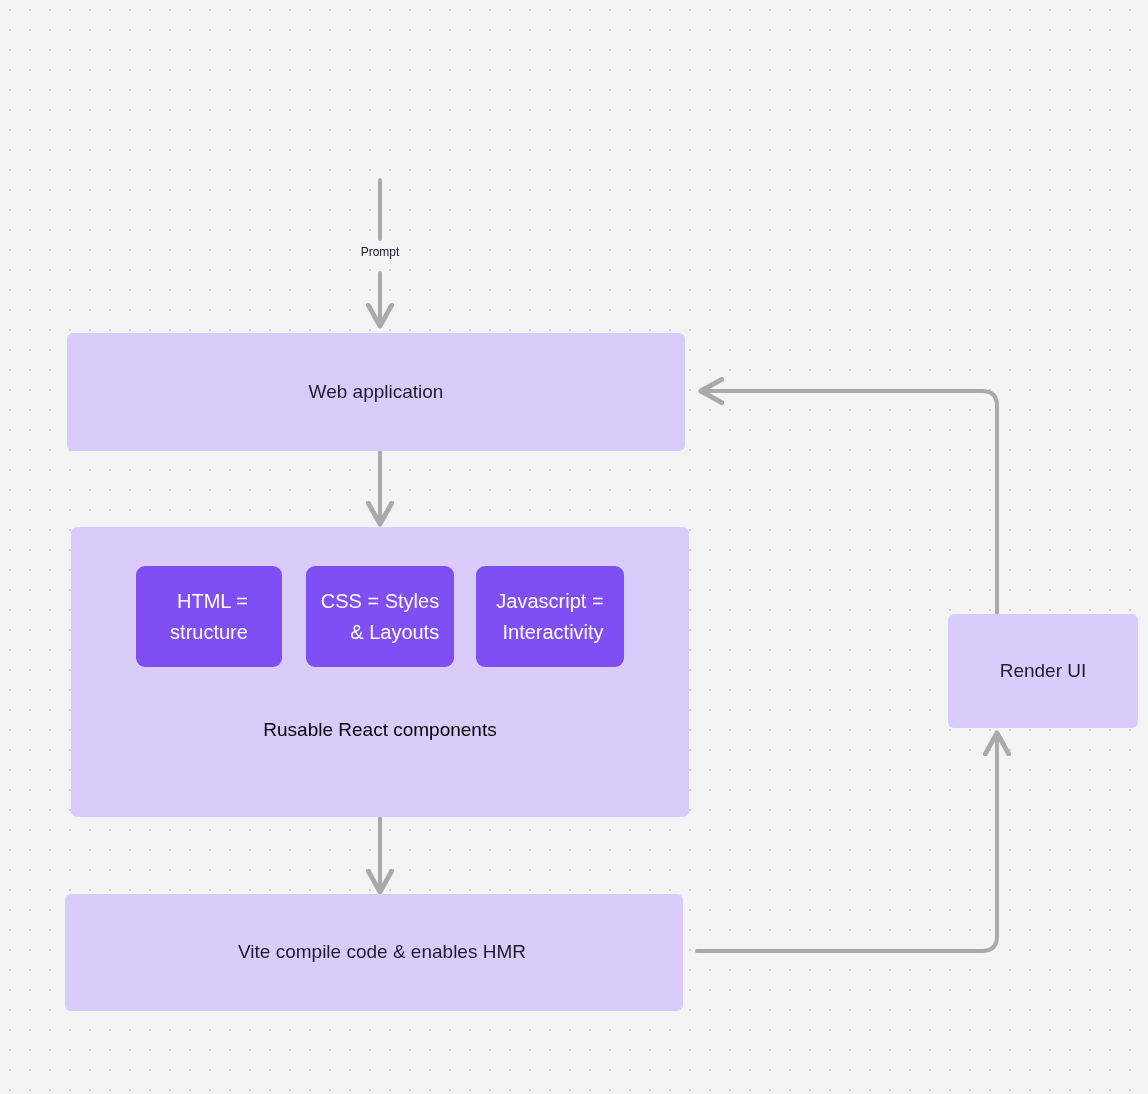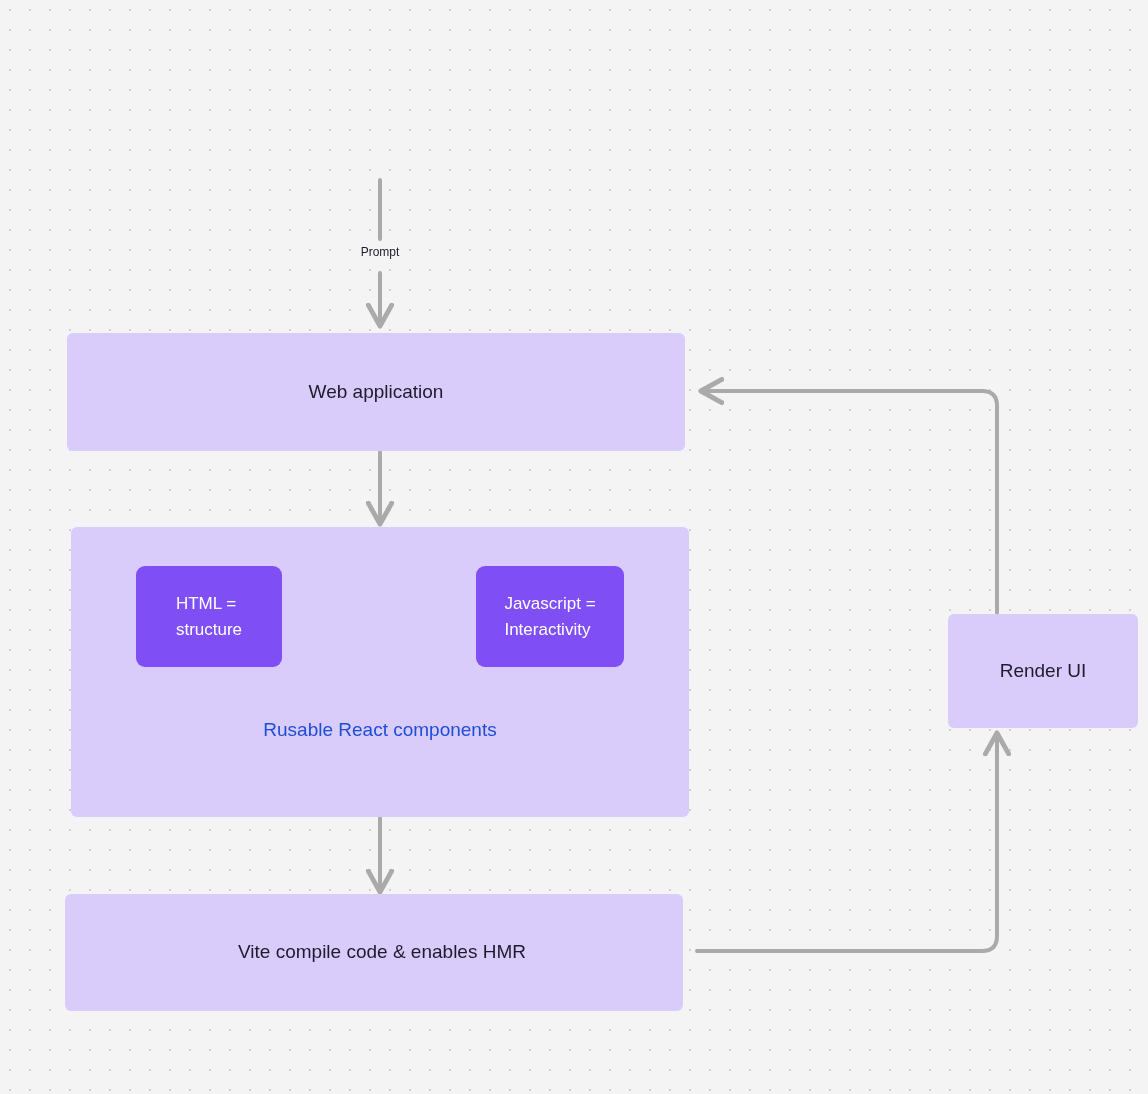--- a/index.html
+++ b/index.html
@@ -41,30 +41,30 @@
     position: absolute;
     box-sizing: border-box;
     background: #7f4ff5;
     border-radius: 9px;
     display: flex;
     align-items: center;
     justify-content: center;
   }
   .inner-label {
     color: #ffffff;
-    font-size: 17px;
+    font-size: 20px;
     line-height: 1.52;
-    text-align: left;
+    text-align: right;
     white-space: pre-line;
   }
   .group-caption {
     position: absolute;
     width: 100%;
     text-align: center;
-    color: #1d4ed8;
+    color: #000000;
     font-size: 19px;
     left: 0;
   }
   .edge-layer {
     position: absolute;
     left: 0;
     top: 0;
     width: 1148px;
     height: 1094px;
     pointer-events: none;
@@ -122,20 +122,24 @@
     <span class="node-label">Web application</span>
   </div>
 
   <div class="node" style="left:71px; top:527px; width:618px; height:290px; align-items:flex-start; justify-content:flex-start;">
 
     <div class="inner-node" style="left:65px; top:39px; width:146px; height:101px;">
       <span class="inner-label">HTML =
 structure</span>
     </div>
 
+    <div class="inner-node" style="left:235px; top:39px; width:148px; height:101px;">
+      <span class="inner-label">CSS = Styles
+&amp; Layouts</span>
+    </div>
 
     <div class="inner-node" style="left:405px; top:39px; width:148px; height:101px;">
       <span class="inner-label">Javascript =
 Interactivity</span>
     </div>
 
     <div class="group-caption" style="top:192px;">Rusable React components</div>
   </div>
 
   <div class="node" style="left:65px; top:894px; width:618px; height:117px;padding-left:16px;">

